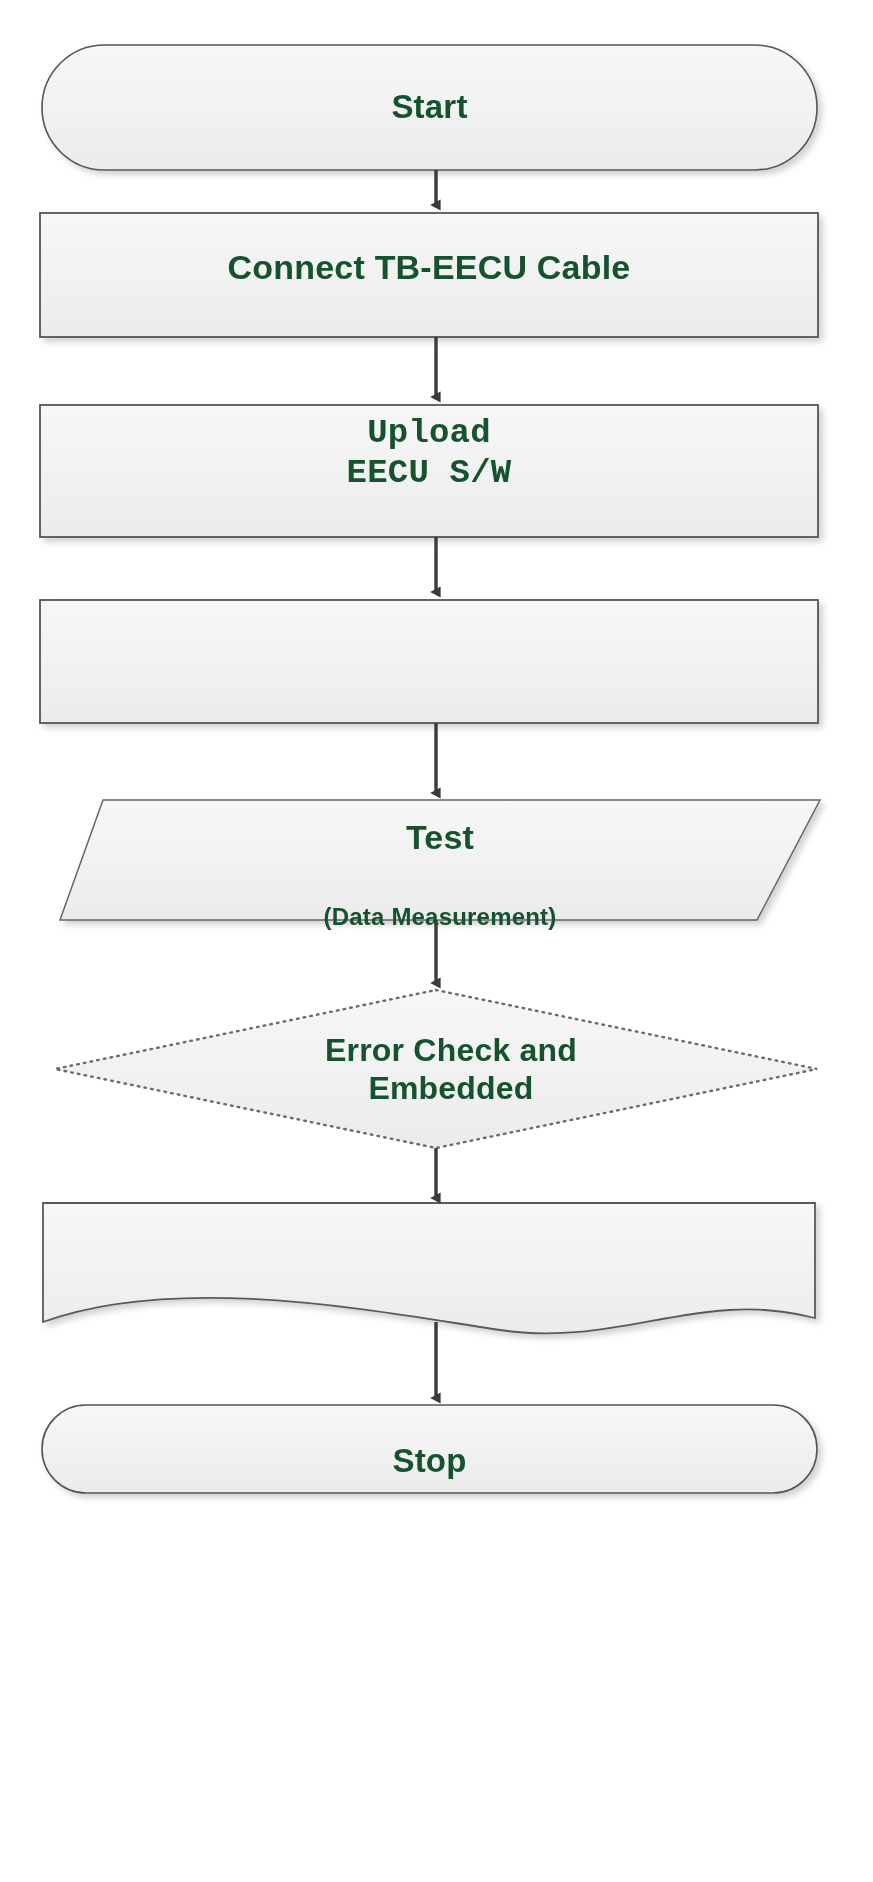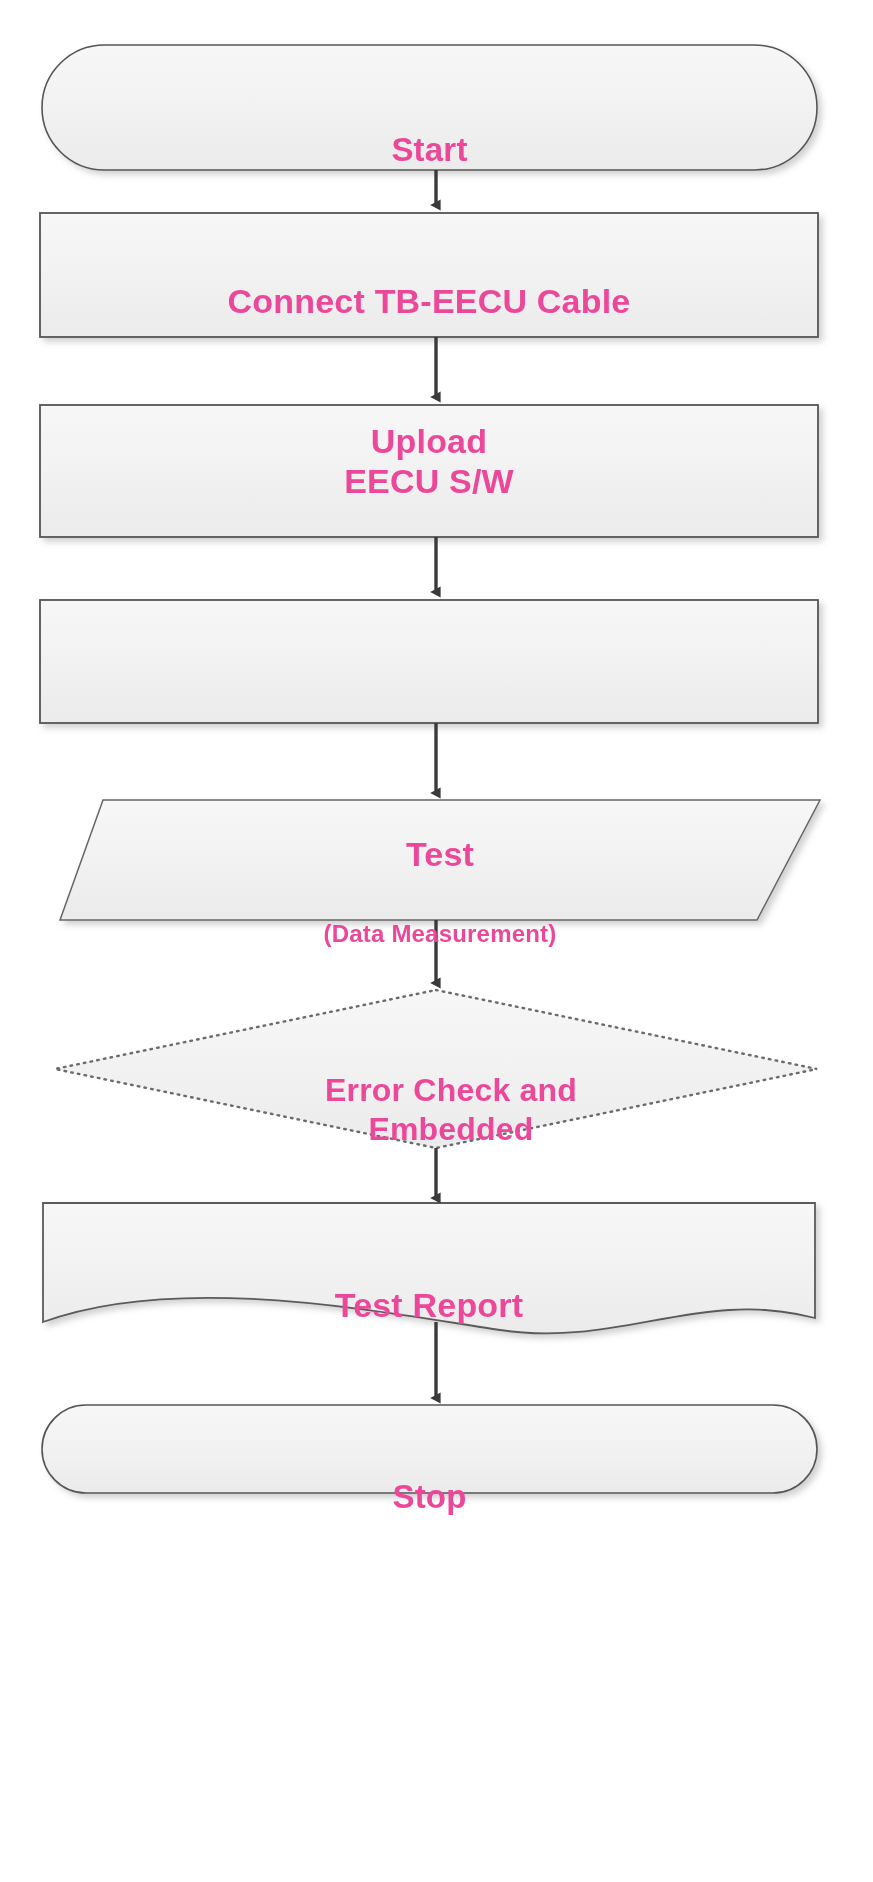--- a/index.html
+++ b/index.html
@@ -24,23 +24,23 @@
     top: 0;
     width: 873px;
     height: 1882px;
     display: block;
   }
   .node-label {
     position: absolute;
     display: flex;
     flex-direction: column;
     align-items: center;
-    justify-content: flex-end;
+    justify-content: center;
     text-align: center;
-    color: #ec4899;
+    color: #14532d;
     pointer-events: none;
     letter-spacing: 0.2px;
   }
   .lbl-line { display: block; white-space: nowrap; }
   .lbl-main   { font-size: 34px; font-weight: 700; line-height: 1.18; }
   .lbl-term   { font-size: 33px; font-weight: 700; line-height: 1.18; }
   .lbl-sub    { font-size: 24px; font-weight: 600; line-height: 1.2; margin-top: 46px; }
   .lbl-dec    { font-size: 32px; font-weight: 600; line-height: 1.2; }
 </style>
 </head>
@@ -109,39 +109,36 @@
   </svg>
 
   <div class="node-label" style="left:42px; top:45px; width:775px; height:125px;">
     <span class="lbl-line lbl-term">Start</span>
   </div>
 
   <div class="node-label" style="left:40px; top:213px; width:778px; height:108px;">
     <span class="lbl-line lbl-main">Connect TB-EECU Cable</span>
   </div>
 
-  <div class="node-label" style="left:40px; top:405px; width:778px; height:96px;">
+  <div class="node-label" style="left:40px; top:405px; width:778px; height:96px;font-family:Liberation Mono, monospace;">
     <span class="lbl-line lbl-main">Upload</span>
     <span class="lbl-line lbl-main">EECU S/W</span>
   </div>
 
   <div class="node-label" style="left:40px; top:600px; width:778px; height:123px;">
   </div>
 
   <div class="node-label" style="left:60px; top:800px; width:760px; height:149px;">
     <span class="lbl-line lbl-main">Test</span>
     <span class="lbl-line lbl-sub">(Data Measurement)</span>
   </div>
 
   <div class="node-label" style="left:70px; top:990px; width:762px; height:158px;">
     <span class="lbl-line lbl-dec">Error Check and</span>
     <span class="lbl-line lbl-dec">Embedded</span>
   </div>
 
-  <div class="node-label" style="left:43px; top:1203px; width:772px; height:122px;">
-    <span class="lbl-line lbl-main">Test Report</span>
-  </div>
 
   <div class="node-label" style="left:42px; top:1405px; width:775px; height:112px;">
     <span class="lbl-line lbl-term">Stop</span>
   </div>
 
 </div>
 
 </body></html>

